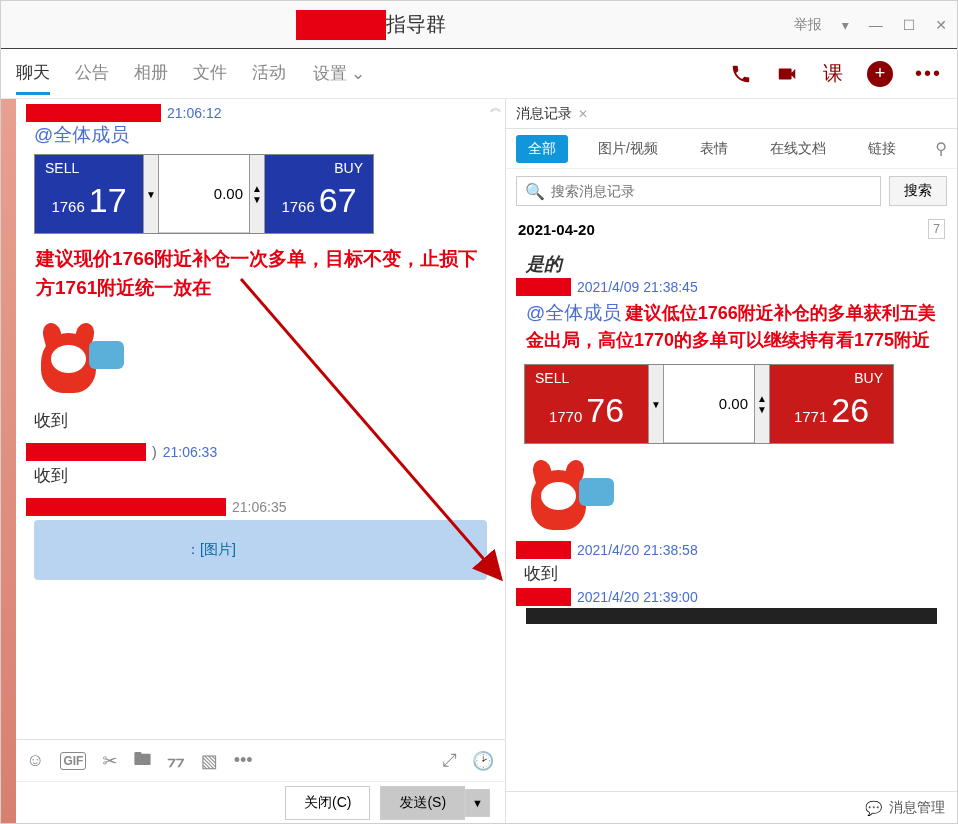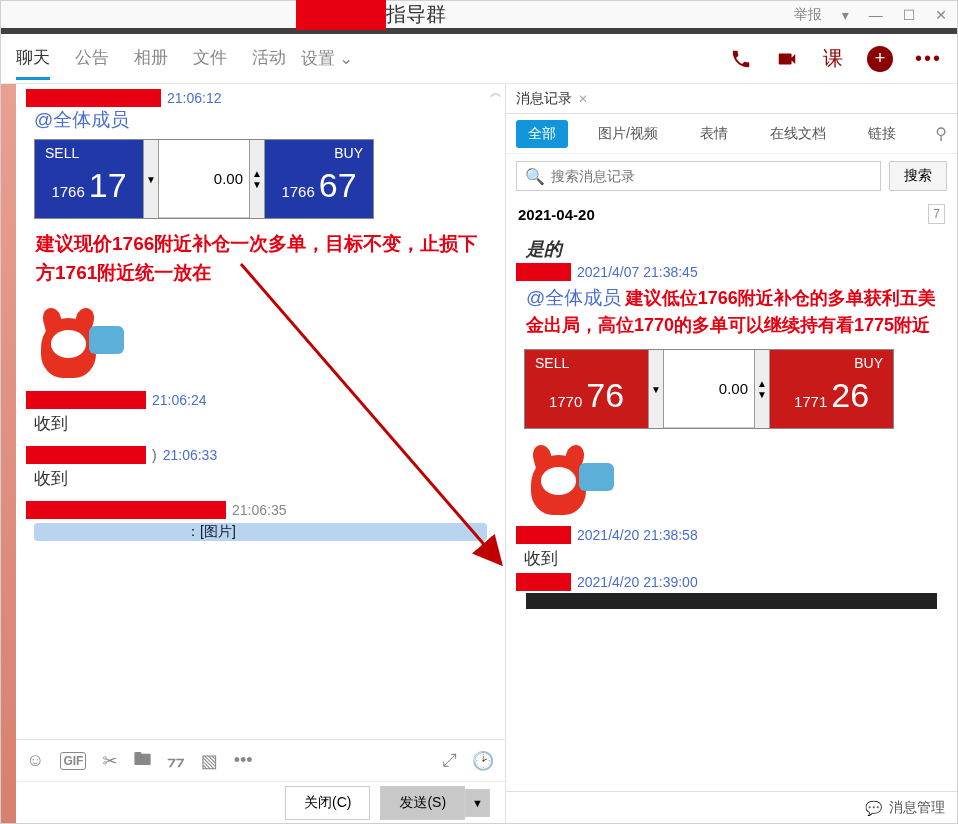--- a/index.html
+++ b/index.html
@@ -1,28 +1,28 @@
 <!DOCTYPE html>
 <html><head>
 <meta charset="utf-8">
 <style>
 *{box-sizing:border-box;margin:0;padding:0;font-family:"Microsoft YaHei","SimSun",sans-serif;}
 body{width:958px;height:824px;background:#f5f5f5;overflow:hidden;}
 .window{width:958px;height:824px;background:#fff;display:flex;flex-direction:column;border:1px solid #d0d0d0;}
-.titlebar{height:33px;background:#f9f9f9;display:flex;align-items:center;border-bottom:6px solid #404040;position:relative;}
+.titlebar{height:48px;background:#f9f9f9;display:flex;align-items:center;border-bottom:1px solid #404040;position:relative;}
 .title-redact{position:absolute;left:295px;width:90px;height:30px;background:#e60012;}
 .title-text{position:absolute;left:385px;font-size:20px;color:#333;}
 .winctrls{position:absolute;right:10px;display:flex;gap:20px;align-items:center;color:#888;}
 .winctrls span{cursor:pointer;font-size:14px;}
 .winx{font-size:20px;}
 .toolbar{height:50px;display:flex;align-items:center;padding:0 15px;border-bottom:1px solid #e8e8e8;}
 .tabs{display:flex;gap:25px;}
 .tab{font-size:17px;color:#888;cursor:pointer;padding:8px 0;}
 .tab.active{color:#333;border-bottom:3px solid #1296db;}
-.settings{display:flex;align-items:center;gap:4px;color:#888;font-size:17px;margin-left:15px;cursor:pointer;}
+.settings{display:flex;align-items:center;gap:4px;color:#888;font-size:17px;margin-left:27px;cursor:pointer;}
 .rightctrls{margin-left:auto;display:flex;gap:22px;align-items:center;}
 .rightctrls .ic{width:24px;height:24px;color:#8b0000;cursor:pointer;display:flex;align-items:center;justify-content:center;}
 .circle-plus{width:26px;height:26px;border-radius:50%;background:#8b0000;color:#fff;display:flex;align-items:center;justify-content:center;font-size:18px;}
 .dots{color:#8b0000;font-size:20px;letter-spacing:2px;}
 .content{flex:1;display:flex;position:relative;overflow:hidden;}
 .avatar-side{width:15px;height:100%;background:linear-gradient(#e8a090,#d88070);}
 .left-pane{width:490px;display:flex;flex-direction:column;border-right:1px solid #e0e0e0;}
 .chat-area{flex:1;overflow:hidden;padding:5px 10px;position:relative;}
 .scroll-up{position:absolute;top:0;right:3px;color:#bbb;font-size:12px;}
 .msg-block{margin-bottom:8px;}
@@ -47,21 +47,21 @@
 .tw-mid{width:90px;background:#fff;display:flex;flex-direction:column;}
 .tw-amt{flex:1;display:flex;align-items:center;justify-content:flex-end;padding-right:6px;font-size:15px;border-bottom:1px solid #ccc;}
 .tw-drop{width:16px;background:#eee;display:flex;align-items:center;justify-content:center;font-size:10px;border-left:1px solid #999;border-right:1px solid #999;}
 .advice-red{color:#e60012;font-size:19px;font-weight:600;line-height:1.5;padding:5px 10px;}
 .sticker{width:90px;height:85px;margin:6px 10px;position:relative;}
 .fox-body{position:absolute;width:55px;height:60px;background:#e63020;border-radius:50% 50% 40% 40%;bottom:5px;left:5px;}
 .fox-ear1{position:absolute;width:18px;height:22px;background:#e63020;border-radius:50% 50% 0 0;top:-10px;left:2px;transform:rotate(-15deg);}
 .fox-ear2{position:absolute;width:18px;height:22px;background:#e63020;border-radius:50% 50% 0 0;top:-10px;right:2px;transform:rotate(15deg);}
 .fox-face{position:absolute;width:35px;height:28px;background:#fff;border-radius:50%;top:12px;left:10px;}
 .fox-cam{position:absolute;width:35px;height:28px;background:#5ab0d8;border-radius:6px;right:2px;top:28px;}
-.img-placeholder{background:#b8d4f0;padding:0 12px;margin:4px 8px;border-radius:4px;font-size:14px;color:#0f172a;}
+.img-placeholder{background:#b8d4f0;padding:21px 12px;margin:4px 8px;border-radius:4px;font-size:14px;color:#0369a1;}
 .input-bar{height:42px;border-top:1px solid #e0e0e0;display:flex;align-items:center;padding:0 10px;gap:16px;color:#888;}
 .input-bar .ic{font-size:18px;cursor:pointer;}
 .input-bar .gif{font-size:12px;font-weight:bold;border:1.5px solid #888;border-radius:3px;padding:1px 2px;}
 .expand-ic{margin-left:auto;font-size:16px;}
 .btn-row{height:42px;display:flex;align-items:center;justify-content:flex-end;gap:10px;padding:8px 15px;border-top:1px solid #eee;}
 .btn{padding:7px 18px;border:1px solid #ccc;background:#fff;font-size:14px;cursor:pointer;}
 .btn.primary{background:#c8c8c8;}
 .arrow-svg{position:absolute;top:170px;left:230px;pointer-events:none;}
 .right-pane{flex:1;display:flex;flex-direction:column;}
 .rp-header{height:30px;display:flex;align-items:center;padding:0 10px;border-bottom:1px solid #e0e0e0;}
@@ -170,24 +170,20 @@
             <div class="fox-body">
                 <div class="fox-ear1"></div>
                 <div class="fox-ear2"></div>
                 <div class="fox-face"></div>
               </div>
             <div class="fox-cam"></div>
           </div>
         </div>
 
         <div class="msg-block">
-          <div class="nm-line">
-              <div class="nm-redact sm"></div>
-              <span class="ts">21:06:24</span>
-            </div>
           <div class="msg-text">收到</div>
         </div>
 
         <div class="msg-block">
           <div class="nm-line">
               <div class="nm-redact sm"></div>
               <span class="nm-paren">)</span>
               <span class="ts">21:06:33</span>
             </div>
           <div class="msg-text">收到</div>
@@ -253,21 +249,21 @@
         <button class="search-btn">搜索</button>
       </div>
       <div class="date-row">
         <span class="date-txt">2021-04-20</span>
         <span class="cal-ic">7</span>
       </div>
       <div class="rp-chat">
         <div class="rp-msg-text" style="color:#333;">是的</div>
         <div class="nm-line" style="padding-left:0">
             <div class="nm-redact" style="width:55px"></div>
-            <span class="ts">2021/4/07 21:38:45</span>
+            <span class="ts">2021/4/09 21:38:45</span>
           </div>
         <div style="padding:4px 0 4px 10px;">
           <span class="mention" style="padding-left:0">@全体成员</span>
           <span class="rp-advice">建议低位1766附近补仓的多单获利五美金出局，高位1770的多单可以继续持有看1775附近</span>
         </div>
         <div class="trade-widget tw-red" style="width:370px;">
           <div class="tw-side tw-sell">
             <div class="tw-label">SELL</div>
             <div class="tw-price">
                 <span class="tw-small">1770</span>

